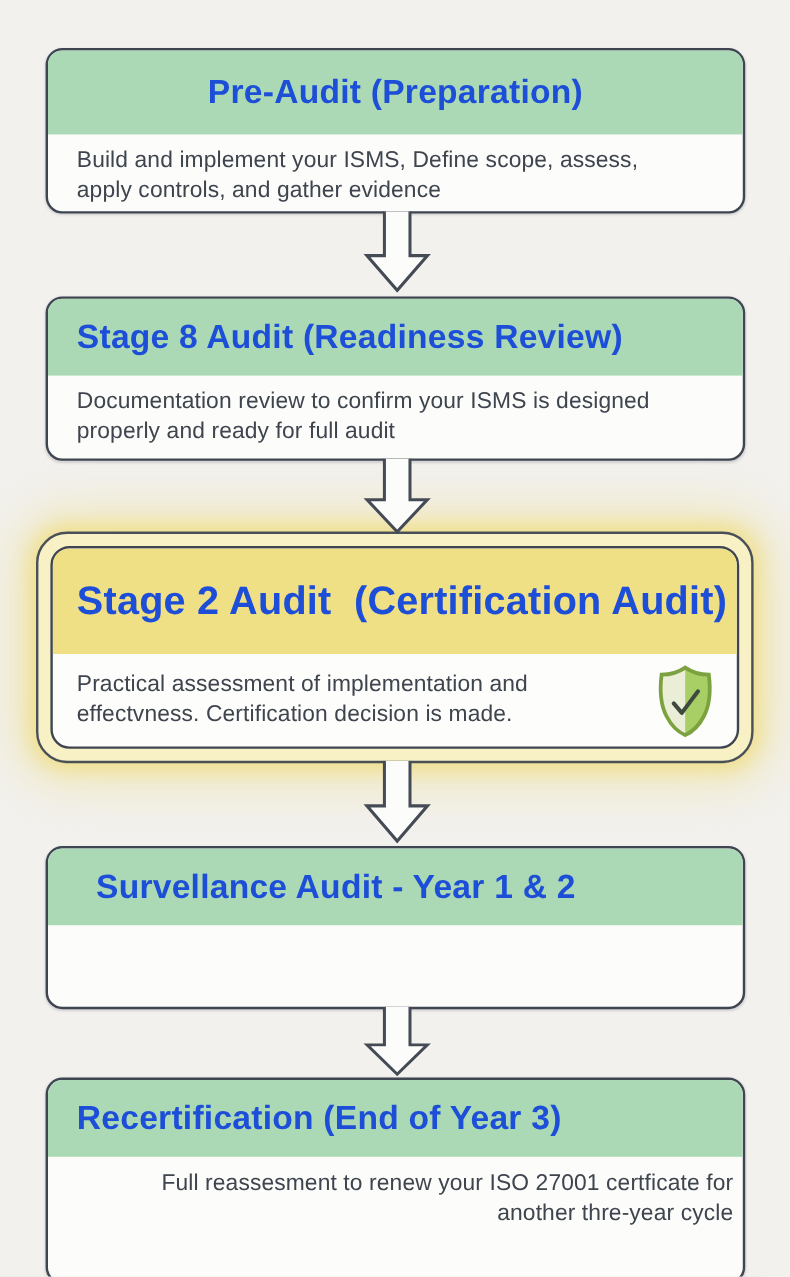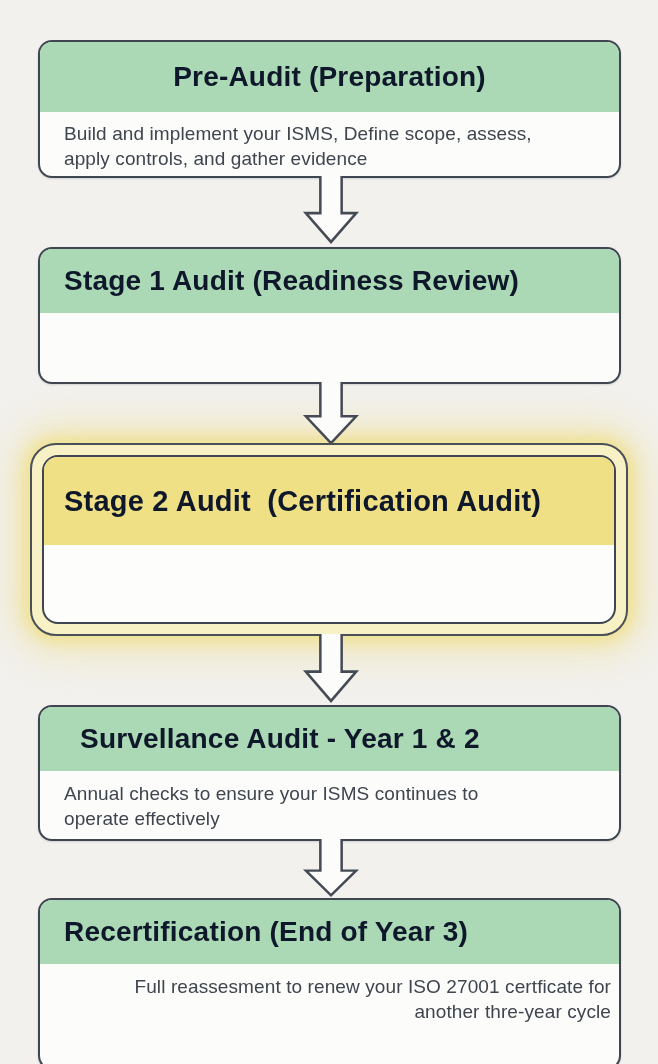--- a/index.html
+++ b/index.html
@@ -27,21 +27,21 @@
   .step-header {
     background: #abd9b5;
     display: flex;
     align-items: center;
     box-sizing: border-box;
     padding: 0 20px 0 24px;
   }
   .step-title {
     font-weight: 700;
     font-size: 28px;
-    color: #0f172a;
+    color: #1d4ed8;
     letter-spacing: 0.2px;
     white-space: pre;
   }
   .step-desc {
     font-size: 19px;
     line-height: 25px;
     color: #3f454e;
     white-space: pre-line;
     letter-spacing: 0.1px;
   }
@@ -83,21 +83,21 @@
     border: 2.5px solid #3f4651;
     border-radius: 16px;
     overflow: hidden;
     box-sizing: border-box;
   }
   .highlight-inner .step-header {
     background: #f0e085;
     height: 88px;
     padding-left: 20px;
   }
-  .highlight-inner .step-title { font-size: 29px; }
+  .highlight-inner .step-title { font-size: 33px; }
   .stage2-body {
     position: relative;
     height: calc(100% - 88px);
   }
   .stage2-body .step-desc { padding: 13px 90px 0 20px; }
   .shield-wrap {
     position: absolute;
     right: 16px;
     top: 8px;
     width: 54px;
@@ -131,50 +131,67 @@
   </div>
 
   <div class="arrow" id="arrow1">
     <svg viewBox="0 0 64 66" preserveAspectRatio="none">
       <path d="M21 0 L21 36 L6 36 L32 64 L58 36 L43 36 L43 0" fill="#fcfcfb" stroke="#454b55" stroke-width="2.6" stroke-linejoin="miter"></path>
     </svg>
   </div>
 
   <div class="step-box" id="box2">
     <div class="step-header">
-      <span class="step-title">Stage 1 Audit (Readiness Review)</span>
-    </div>
+      <span class="step-title">Stage 8 Audit (Readiness Review)</span>
+    </div>
+    <div class="step-desc">Documentation review to confirm your ISMS is designed
+properly and ready for full audit</div>
   </div>
 
   <div class="arrow" id="arrow2">
     <svg viewBox="0 0 64 66" preserveAspectRatio="none">
       <path d="M21 0 L21 36 L6 36 L32 64 L58 36 L43 36 L43 0" fill="#fcfcfb" stroke="#454b55" stroke-width="2.6" stroke-linejoin="miter"></path>
     </svg>
   </div>
 
   <div class="highlight-outer">
     <div class="highlight-inner">
       <div class="step-header">
         <span class="step-title">Stage 2 Audit  (Certification Audit)</span>
       </div>
+      <div class="stage2-body">
+        <div class="step-desc">Practical assessment of implementation and
+effectvness. Certification decision is made.</div>
+        <div class="shield-wrap">
+          <svg viewBox="0 0 48 56">
+            <defs>
+              <clipPath id="shieldRight">
+                  <rect x="24" y="0" width="24" height="56"></rect>
+                </clipPath>
+            </defs>
+            <path d="M24 3 C29 6.5 35.5 8.2 41.5 8.2 C43 20 42 31 37.8 39 C34.2 46 29.3 50.6 24 53 C18.7 50.6 13.8 46 10.2 39 C6 31 5 20 6.5 8.2 C12.5 8.2 19 6.5 24 3 Z" fill="#eaeed6"></path>
+            <path d="M24 3 C29 6.5 35.5 8.2 41.5 8.2 C43 20 42 31 37.8 39 C34.2 46 29.3 50.6 24 53 C18.7 50.6 13.8 46 10.2 39 C6 31 5 20 6.5 8.2 C12.5 8.2 19 6.5 24 3 Z" fill="#a8cf66" clip-path="url(#shieldRight)"></path>
+            <path d="M24 3 C29 6.5 35.5 8.2 41.5 8.2 C43 20 42 31 37.8 39 C34.2 46 29.3 50.6 24 53 C18.7 50.6 13.8 46 10.2 39 C6 31 5 20 6.5 8.2 C12.5 8.2 19 6.5 24 3 Z" fill="none" stroke="#7ba23e" stroke-width="2.8"></path>
+            <path d="M15.5 29.5 L21.5 36.5 L33.5 20.5" fill="none" stroke="#3e4a3e" stroke-width="3" stroke-linecap="round" stroke-linejoin="round"></path>
+          </svg>
+        </div>
+      </div>
     </div>
   </div>
 
   <div class="arrow" id="arrow3">
     <svg viewBox="0 0 64 66" preserveAspectRatio="none">
       <path d="M21 0 L21 36 L6 36 L32 64 L58 36 L43 36 L43 0" fill="#fcfcfb" stroke="#454b55" stroke-width="2.6" stroke-linejoin="miter"></path>
     </svg>
   </div>
 
   <div class="step-box" id="box4">
     <div class="step-header">
       <span class="step-title">Survellance Audit - Year 1 &amp; 2</span>
     </div>
-    <div class="step-desc">Annual checks to ensure your ISMS continues to
-operate effectively</div>
   </div>
 
   <div class="arrow" id="arrow4">
     <svg viewBox="0 0 64 66" preserveAspectRatio="none">
       <path d="M21 0 L21 36 L6 36 L32 64 L58 36 L43 36 L43 0" fill="#fcfcfb" stroke="#454b55" stroke-width="2.6" stroke-linejoin="miter"></path>
     </svg>
   </div>
 
   <div class="step-box" id="box5">
     <div class="step-header">

